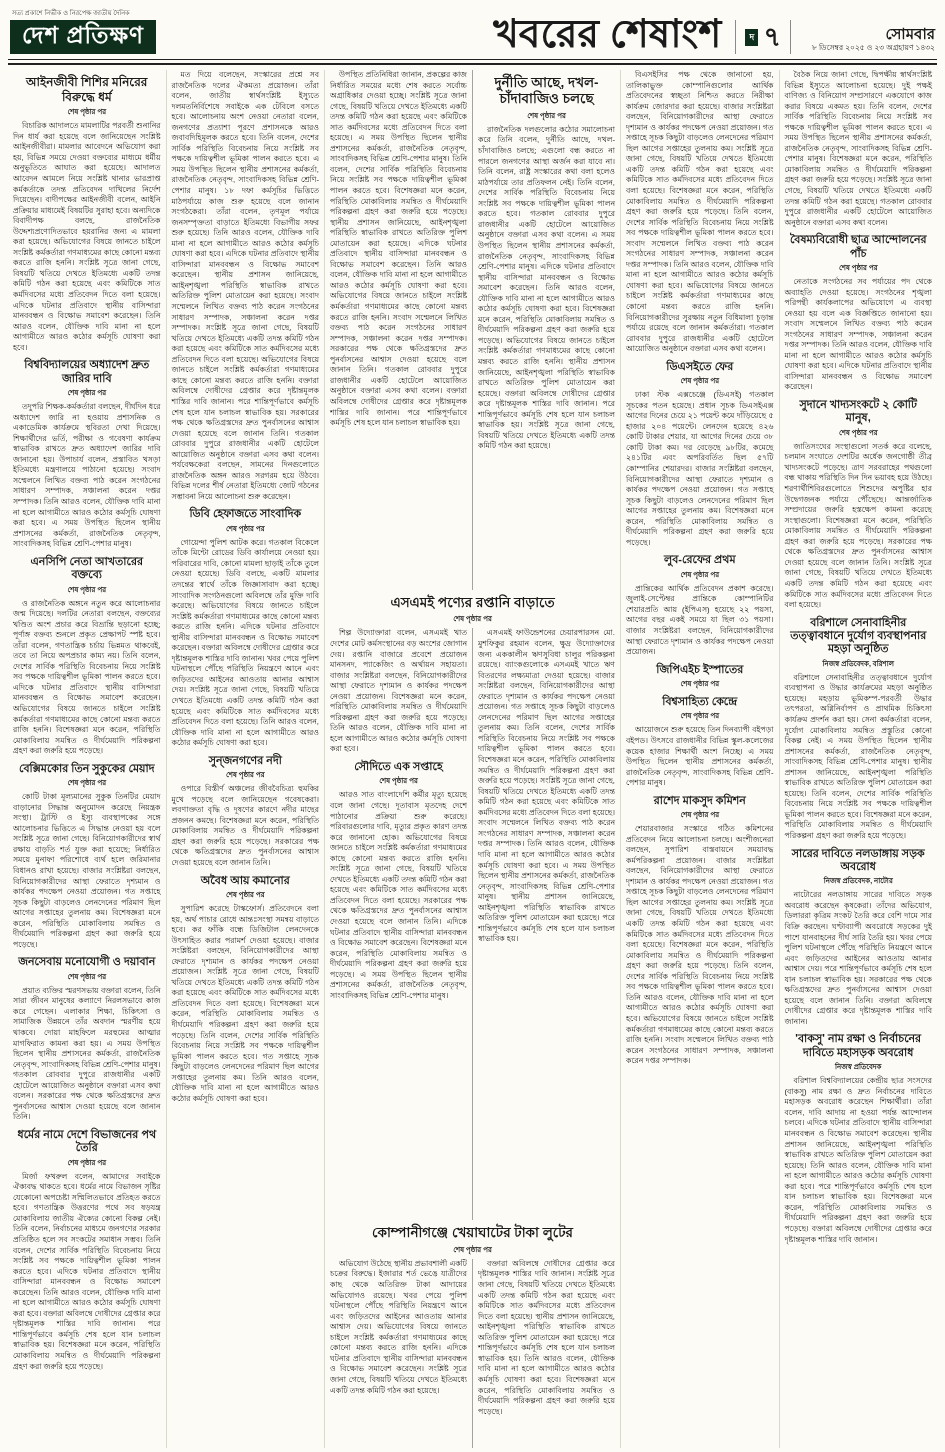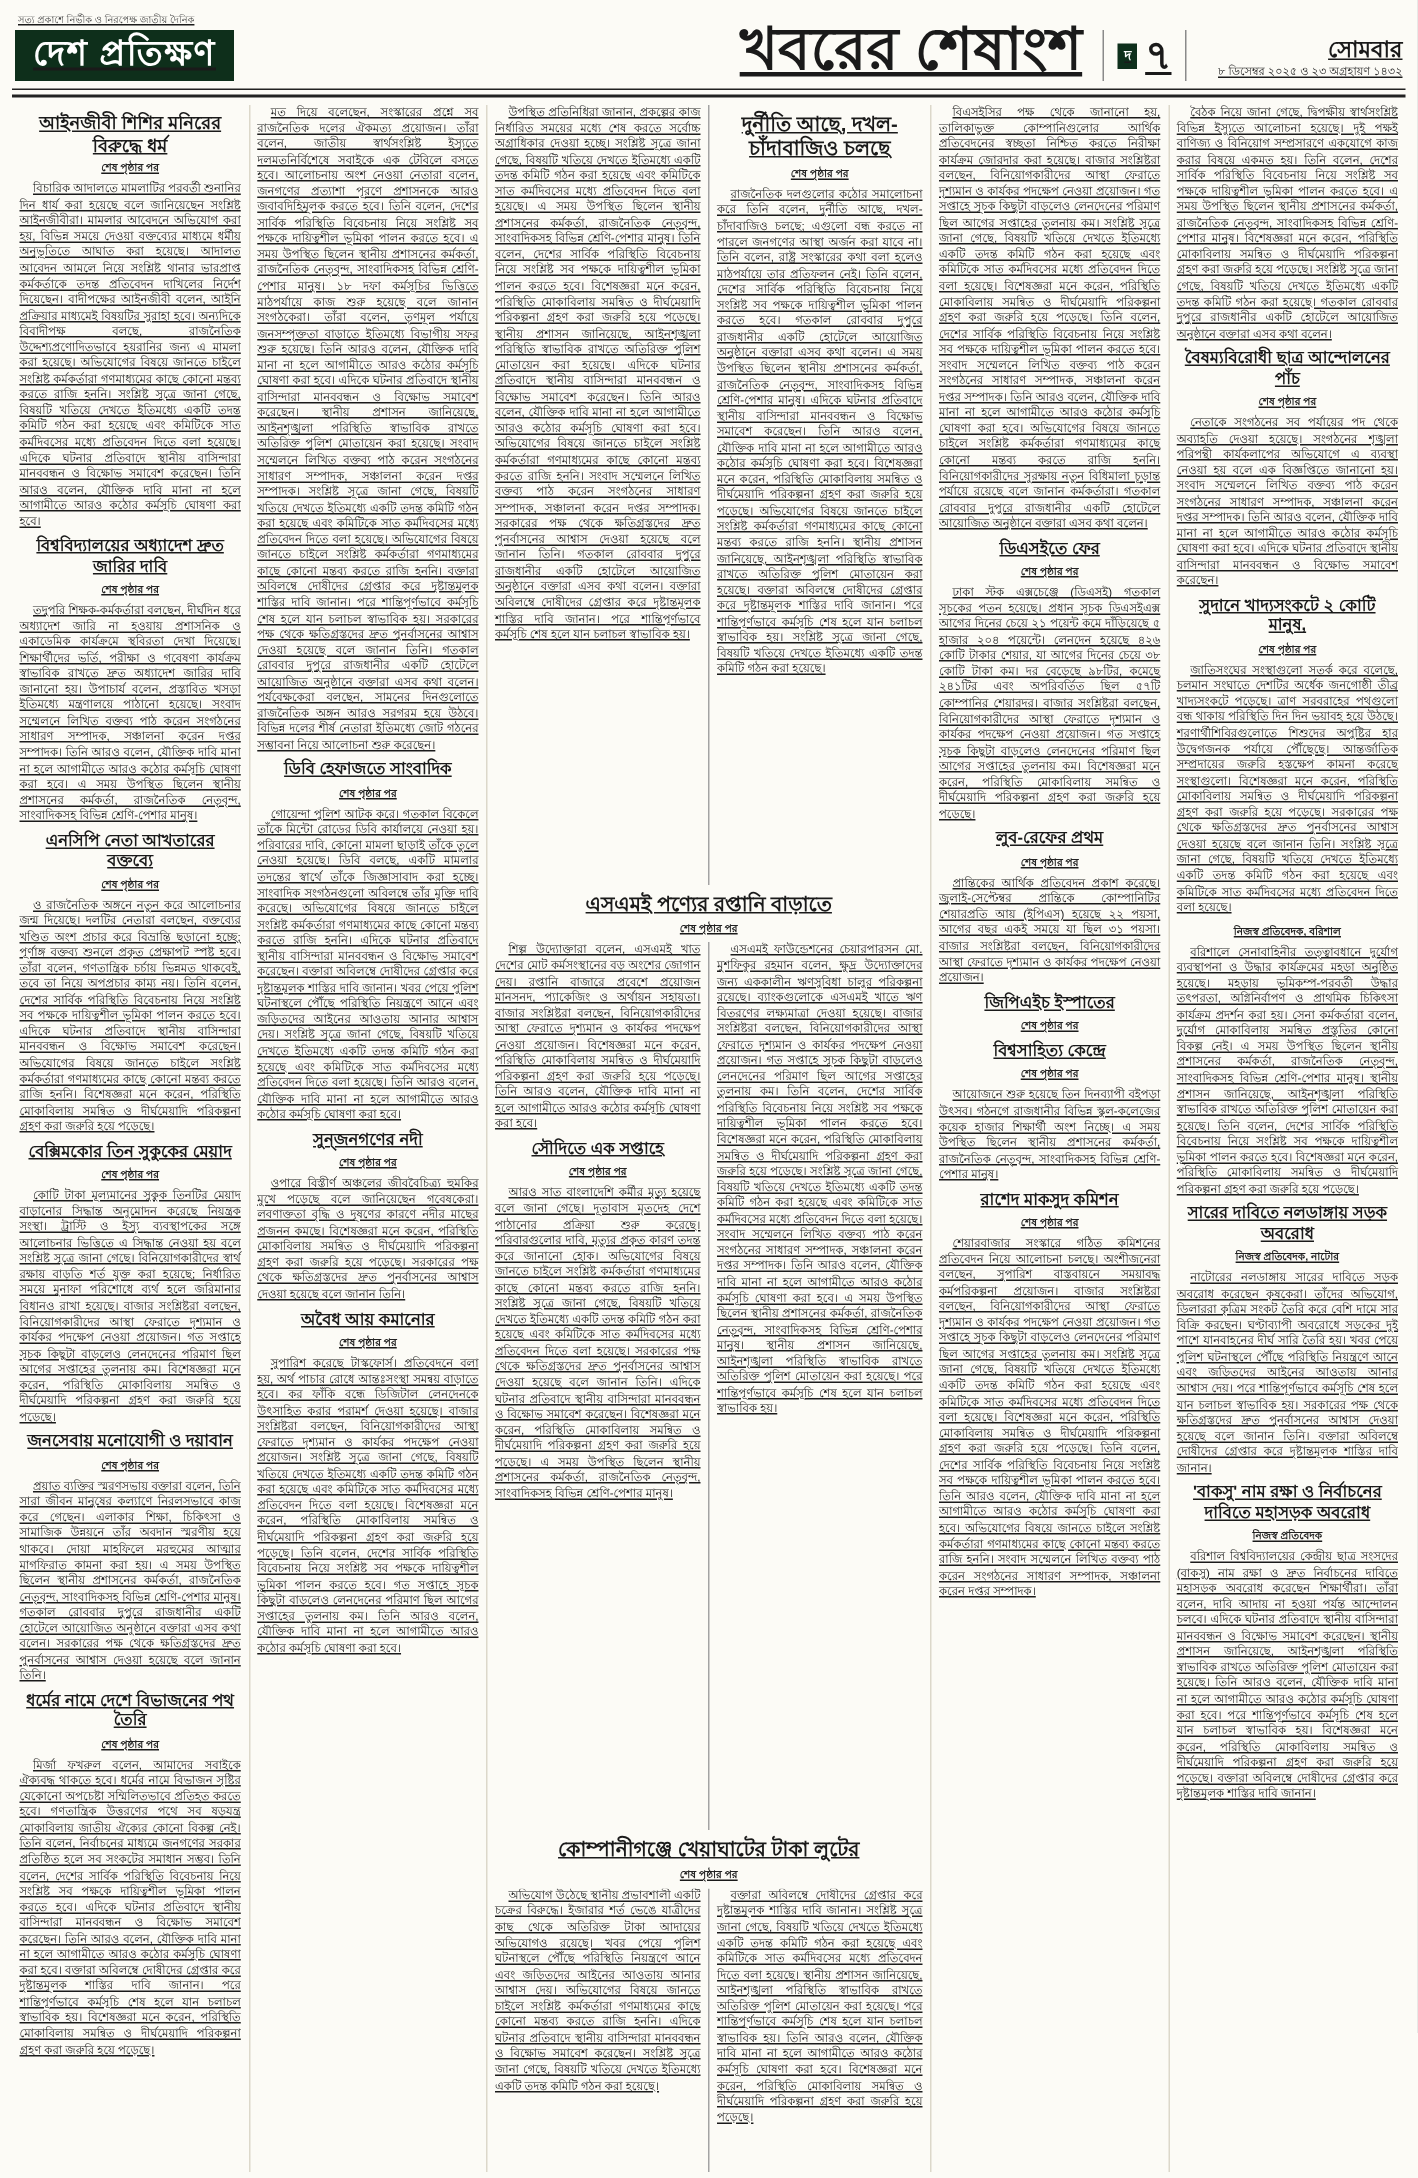--- a/index.html
+++ b/index.html
@@ -1,19 +1,19 @@
 <!DOCTYPE html>
 <html><head>
 <meta charset="utf-8">
 <style>
   html,body{margin:0;padding:0;background:#d9d9d9;}
   .page{
     width:945px;height:1452px;margin:0 auto;box-sizing:border-box;
     background:#fcfbf6;color:#1a1a1a;padding:6px 8px 4px;
-    font-family:"Liberation Sans","DejaVu Sans",sans-serif;overflow:hidden;text-decoration:underline;
+    font-family:"Liberation Sans","DejaVu Sans",sans-serif;overflow:hidden;
   }
   
   .header{display:flex;align-items:flex-end;gap:12px;padding:2px 2px 5px;}
   .masthead-wrap{display:flex;flex-direction:column;}
   .tagline{font-size:6.5px;color:#444;margin:0 0 1px 2px;}
   .masthead{background:#0e2f1b;color:#ffffff;font-weight:bold;font-size:23px;
     line-height:1;padding:4px 12px 7px;letter-spacing:1px;white-space:nowrap;}
   .spacer{flex:1;}
   .right-cluster{display:flex;align-items:flex-end;gap:14px;}
   .section-title{font-size:39px;font-weight:800;line-height:1;padding-bottom:1px;white-space:nowrap;}
@@ -186,21 +186,21 @@
         <div class="byline">শেষ পৃষ্ঠার পর</div>
         <p class="bd">প্রান্তিকের আর্থিক প্রতিবেদন প্রকাশ করেছে। জুলাই-সেপ্টেম্বর প্রান্তিকে কোম্পানিটির শেয়ারপ্রতি আয় (ইপিএস) হয়েছে ২২ পয়সা, আগের বছর একই সময়ে যা ছিল ৩১ পয়সা। বাজার সংশ্লিষ্টরা বলছেন, বিনিয়োগকারীদের আস্থা ফেরাতে দৃশ্যমান ও কার্যকর পদক্ষেপ নেওয়া প্রয়োজন।</p>
       </div>
       <div class="article">
         <h2 class="hl hl-md">জিপিএইচ ইস্পাতের</h2>
         <div class="byline">শেষ পৃষ্ঠার পর</div>
       </div>
       <div class="article">
         <h2 class="hl hl-md">বিশ্বসাহিত্য কেন্দ্রে</h2>
         <div class="byline">শেষ পৃষ্ঠার পর</div>
-        <p class="bd">আয়োজনে শুরু হয়েছে তিন দিনব্যাপী বইপড়া উৎসব। গঠনগে রাজধানীর বিভিন্ন স্কুল-কলেজের কয়েক হাজার শিক্ষার্থী অংশ নিচ্ছে। এ সময় উপস্থিত ছিলেন স্থানীয় প্রশাসনের কর্মকর্তা, রাজনৈতিক নেতৃবৃন্দ, সাংবাদিকসহ বিভিন্ন শ্রেণি-পেশার মানুষ।</p>
+        <p class="bd">আয়োজনে শুরু হয়েছে তিন দিনব্যাপী বইপড়া বইপড। উৎসবে রাজধানীর বিভিন্ন স্কুল-কলেজের কয়েক হাজার শিক্ষার্থী অংশ নিচ্ছে। এ সময় উপস্থিত ছিলেন স্থানীয় প্রশাসনের কর্মকর্তা, রাজনৈতিক নেতৃবৃন্দ, সাংবাদিকসহ বিভিন্ন শ্রেণি-পেশার মানুষ।</p>
       </div>
       <div class="article">
         <h2 class="hl hl-md">রাশেদ মাকসুদ কমিশন</h2>
         <div class="byline">শেষ পৃষ্ঠার পর</div>
         <p class="bd">শেয়ারবাজার সংস্কারে গঠিত কমিশনের প্রতিবেদন নিয়ে আলোচনা চলছে। অংশীজনেরা বলছেন, সুপারিশ বাস্তবায়নে সময়াবদ্ধ কর্মপরিকল্পনা প্রয়োজন। বাজার সংশ্লিষ্টরা বলছেন, বিনিয়োগকারীদের আস্থা ফেরাতে দৃশ্যমান ও কার্যকর পদক্ষেপ নেওয়া প্রয়োজন। গত সপ্তাহে সূচক কিছুটা বাড়লেও লেনদেনের পরিমাণ ছিল আগের সপ্তাহের তুলনায় কম। সংশ্লিষ্ট সূত্রে জানা গেছে, বিষয়টি খতিয়ে দেখতে ইতিমধ্যে একটি তদন্ত কমিটি গঠন করা হয়েছে এবং কমিটিকে সাত কর্মদিবসের মধ্যে প্রতিবেদন দিতে বলা হয়েছে। বিশেষজ্ঞরা মনে করেন, পরিস্থিতি মোকাবিলায় সমন্বিত ও দীর্ঘমেয়াদি পরিকল্পনা গ্রহণ করা জরুরি হয়ে পড়েছে। তিনি বলেন, দেশের সার্বিক পরিস্থিতি বিবেচনায় নিয়ে সংশ্লিষ্ট সব পক্ষকে দায়িত্বশীল ভূমিকা পালন করতে হবে। তিনি আরও বলেন, যৌক্তিক দাবি মানা না হলে আগামীতে আরও কঠোর কর্মসূচি ঘোষণা করা হবে। অভিযোগের বিষয়ে জানতে চাইলে সংশ্লিষ্ট কর্মকর্তারা গণমাধ্যমের কাছে কোনো মন্তব্য করতে রাজি হননি। সংবাদ সম্মেলনে লিখিত বক্তব্য পাঠ করেন সংগঠনের সাধারণ সম্পাদক, সঞ্চালনা করেন দপ্তর সম্পাদক।</p>
       </div>
     </div>
 
     <div class="col">
       <p class="bd">বৈঠক নিয়ে জানা গেছে, দ্বিপক্ষীয় স্বার্থসংশ্লিষ্ট বিভিন্ন ইস্যুতে আলোচনা হয়েছে। দুই পক্ষই বাণিজ্য ও বিনিয়োগ সম্প্রসারণে একযোগে কাজ করার বিষয়ে একমত হয়। তিনি বলেন, দেশের সার্বিক পরিস্থিতি বিবেচনায় নিয়ে সংশ্লিষ্ট সব পক্ষকে দায়িত্বশীল ভূমিকা পালন করতে হবে। এ সময় উপস্থিত ছিলেন স্থানীয় প্রশাসনের কর্মকর্তা, রাজনৈতিক নেতৃবৃন্দ, সাংবাদিকসহ বিভিন্ন শ্রেণি-পেশার মানুষ। বিশেষজ্ঞরা মনে করেন, পরিস্থিতি মোকাবিলায় সমন্বিত ও দীর্ঘমেয়াদি পরিকল্পনা গ্রহণ করা জরুরি হয়ে পড়েছে। সংশ্লিষ্ট সূত্রে জানা গেছে, বিষয়টি খতিয়ে দেখতে ইতিমধ্যে একটি তদন্ত কমিটি গঠন করা হয়েছে। গতকাল রোববার দুপুরে রাজধানীর একটি হোটেলে আয়োজিত অনুষ্ঠানে বক্তারা এসব কথা বলেন।</p>
@@ -208,20 +208,21 @@
         <h2 class="hl hl-md">বৈষম্যবিরোধী ছাত্র আন্দোলনের পাঁচ</h2>
         <div class="byline">শেষ পৃষ্ঠার পর</div>
         <p class="bd">নেতাকে সংগঠনের সব পর্যায়ের পদ থেকে অব্যাহতি দেওয়া হয়েছে। সংগঠনের শৃঙ্খলা পরিপন্থী কার্যকলাপের অভিযোগে এ ব্যবস্থা নেওয়া হয় বলে এক বিজ্ঞপ্তিতে জানানো হয়। সংবাদ সম্মেলনে লিখিত বক্তব্য পাঠ করেন সংগঠনের সাধারণ সম্পাদক, সঞ্চালনা করেন দপ্তর সম্পাদক। তিনি আরও বলেন, যৌক্তিক দাবি মানা না হলে আগামীতে আরও কঠোর কর্মসূচি ঘোষণা করা হবে। এদিকে ঘটনার প্রতিবাদে স্থানীয় বাসিন্দারা মানববন্ধন ও বিক্ষোভ সমাবেশ করেছেন।</p>
       </div>
       <div class="article">
         <h2 class="hl hl-md">সুদানে খাদ্যসংকটে ২ কোটি মানুষ,</h2>
         <div class="byline">শেষ পৃষ্ঠার পর</div>
         <p class="bd">জাতিসংঘের সংস্থাগুলো সতর্ক করে বলেছে, চলমান সংঘাতে দেশটির অর্ধেক জনগোষ্ঠী তীব্র খাদ্যসংকটে পড়েছে। ত্রাণ সরবরাহের পথগুলো বন্ধ থাকায় পরিস্থিতি দিন দিন ভয়াবহ হয়ে উঠছে। শরণার্থীশিবিরগুলোতে শিশুদের অপুষ্টির হার উদ্বেগজনক পর্যায়ে পৌঁছেছে। আন্তর্জাতিক সম্প্রদায়ের জরুরি হস্তক্ষেপ কামনা করেছে সংস্থাগুলো। বিশেষজ্ঞরা মনে করেন, পরিস্থিতি মোকাবিলায় সমন্বিত ও দীর্ঘমেয়াদি পরিকল্পনা গ্রহণ করা জরুরি হয়ে পড়েছে। সরকারের পক্ষ থেকে ক্ষতিগ্রস্তদের দ্রুত পুনর্বাসনের আশ্বাস দেওয়া হয়েছে বলে জানান তিনি। সংশ্লিষ্ট সূত্রে জানা গেছে, বিষয়টি খতিয়ে দেখতে ইতিমধ্যে একটি তদন্ত কমিটি গঠন করা হয়েছে এবং কমিটিকে সাত কর্মদিবসের মধ্যে প্রতিবেদন দিতে বলা হয়েছে।</p>
       </div>
       <div class="article">
+        <h2 class="hl hl-md">বরিশালে সেনাবাহিনীর তত্ত্বাবধানে দুর্যোগ ব্যবস্থাপনার মহড়া অনুষ্ঠিত</h2>
         <div class="byline">নিজস্ব প্রতিবেদক, বরিশাল</div>
         <p class="bd">বরিশালে সেনাবাহিনীর তত্ত্বাবধানে দুর্যোগ ব্যবস্থাপনা ও উদ্ধার কার্যক্রমের মহড়া অনুষ্ঠিত হয়েছে। মহড়ায় ভূমিকম্প-পরবর্তী উদ্ধার তৎপরতা, অগ্নিনির্বাপণ ও প্রাথমিক চিকিৎসা কার্যক্রম প্রদর্শন করা হয়। সেনা কর্মকর্তারা বলেন, দুর্যোগ মোকাবিলায় সমন্বিত প্রস্তুতির কোনো বিকল্প নেই। এ সময় উপস্থিত ছিলেন স্থানীয় প্রশাসনের কর্মকর্তা, রাজনৈতিক নেতৃবৃন্দ, সাংবাদিকসহ বিভিন্ন শ্রেণি-পেশার মানুষ। স্থানীয় প্রশাসন জানিয়েছে, আইনশৃঙ্খলা পরিস্থিতি স্বাভাবিক রাখতে অতিরিক্ত পুলিশ মোতায়েন করা হয়েছে। তিনি বলেন, দেশের সার্বিক পরিস্থিতি বিবেচনায় নিয়ে সংশ্লিষ্ট সব পক্ষকে দায়িত্বশীল ভূমিকা পালন করতে হবে। বিশেষজ্ঞরা মনে করেন, পরিস্থিতি মোকাবিলায় সমন্বিত ও দীর্ঘমেয়াদি পরিকল্পনা গ্রহণ করা জরুরি হয়ে পড়েছে।</p>
       </div>
       <div class="article">
         <h2 class="hl hl-md">সারের দাবিতে নলডাঙ্গায় সড়ক অবরোধ</h2>
         <div class="byline">নিজস্ব প্রতিবেদক, নাটোর</div>
         <p class="bd">নাটোরের নলডাঙ্গায় সারের দাবিতে সড়ক অবরোধ করেছেন কৃষকেরা। তাঁদের অভিযোগ, ডিলাররা কৃত্রিম সংকট তৈরি করে বেশি দামে সার বিক্রি করছেন। ঘণ্টাব্যাপী অবরোধে সড়কের দুই পাশে যানবাহনের দীর্ঘ সারি তৈরি হয়। খবর পেয়ে পুলিশ ঘটনাস্থলে পৌঁছে পরিস্থিতি নিয়ন্ত্রণে আনে এবং জড়িতদের আইনের আওতায় আনার আশ্বাস দেয়। পরে শান্তিপূর্ণভাবে কর্মসূচি শেষ হলে যান চলাচল স্বাভাবিক হয়। সরকারের পক্ষ থেকে ক্ষতিগ্রস্তদের দ্রুত পুনর্বাসনের আশ্বাস দেওয়া হয়েছে বলে জানান তিনি। বক্তারা অবিলম্বে দোষীদের গ্রেপ্তার করে দৃষ্টান্তমূলক শাস্তির দাবি জানান।</p>
       </div>
       <div class="article">
         <h2 class="hl hl-md">'বাকসু' নাম রক্ষা ও নির্বাচনের দাবিতে মহাসড়ক অবরোধ</h2>

